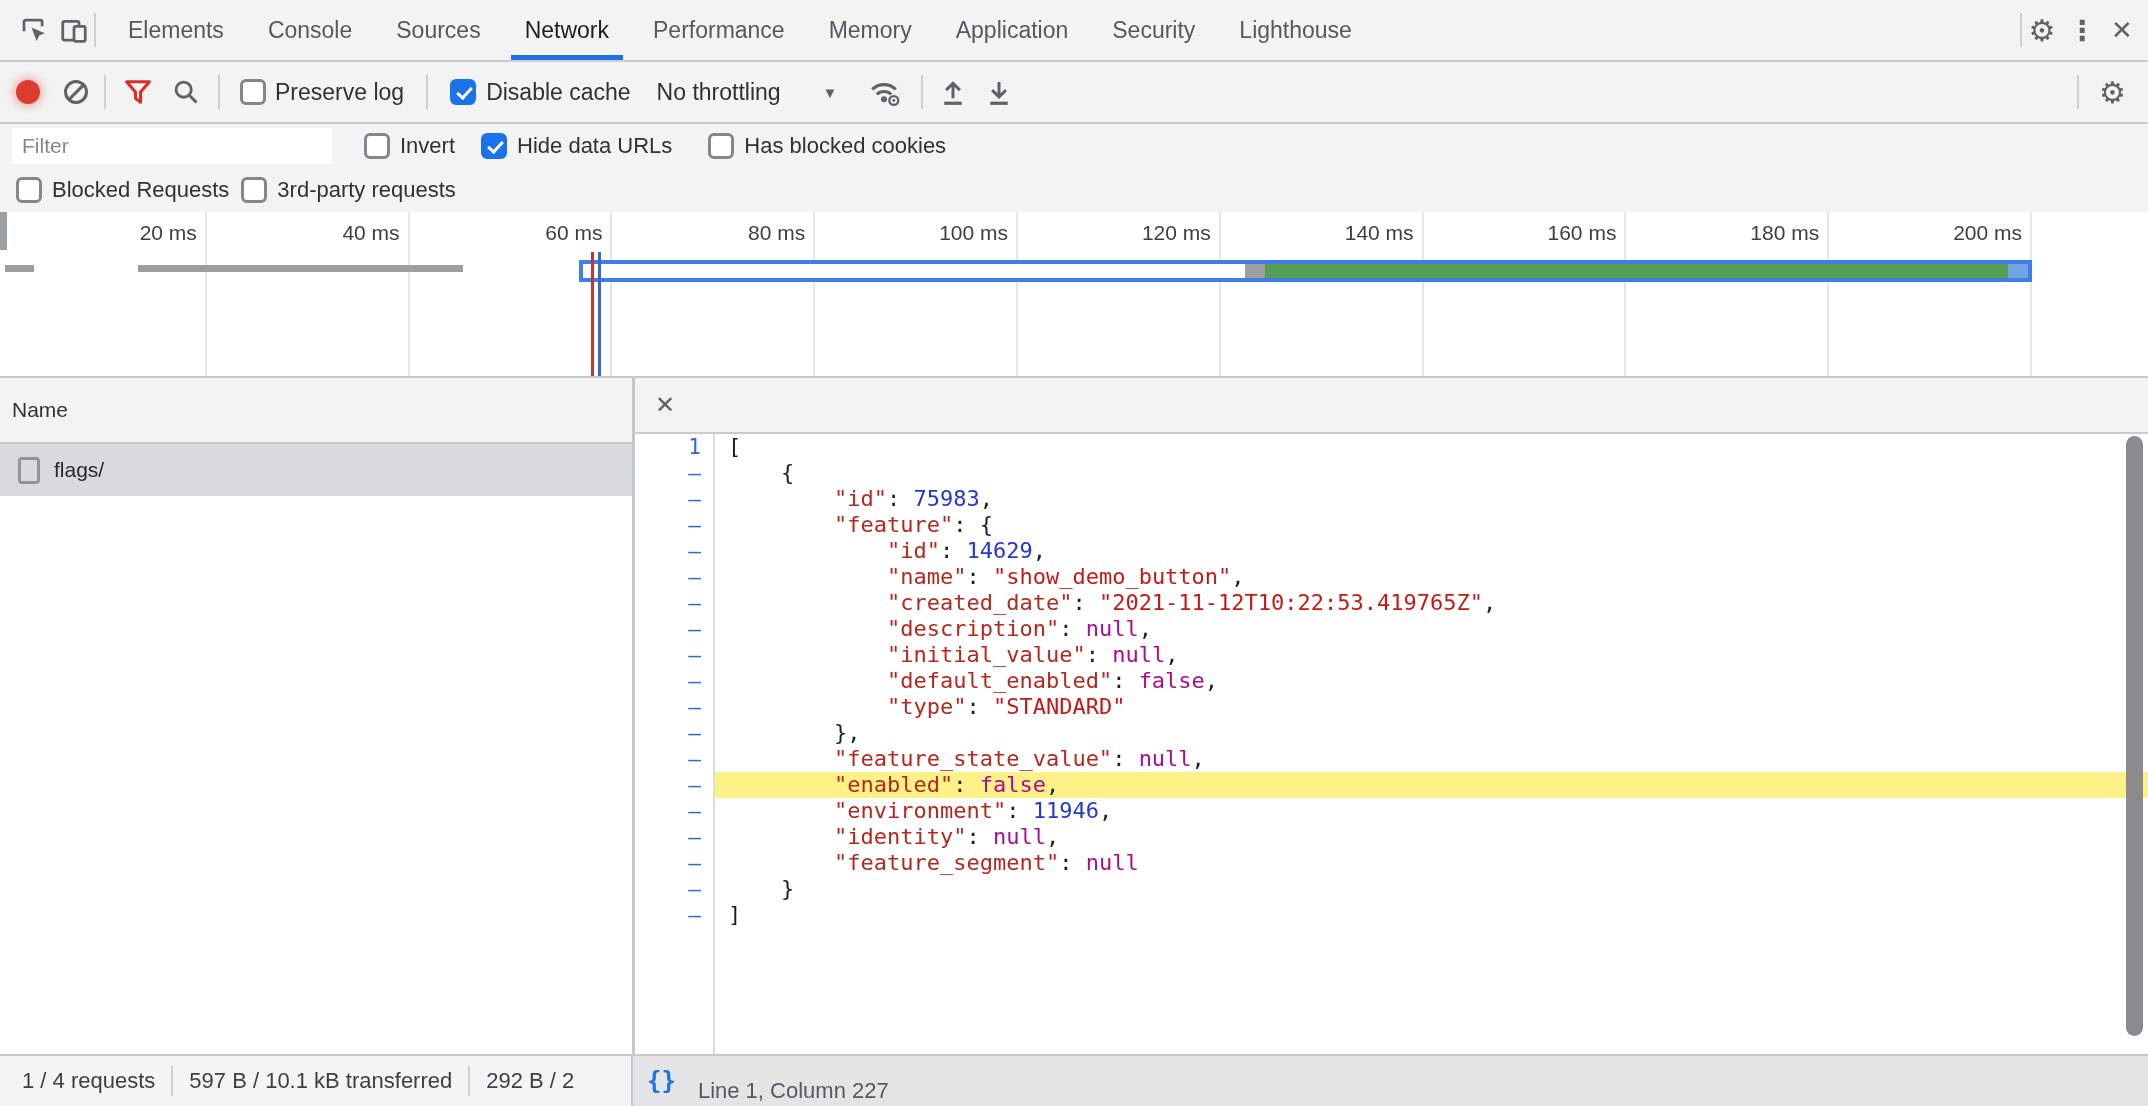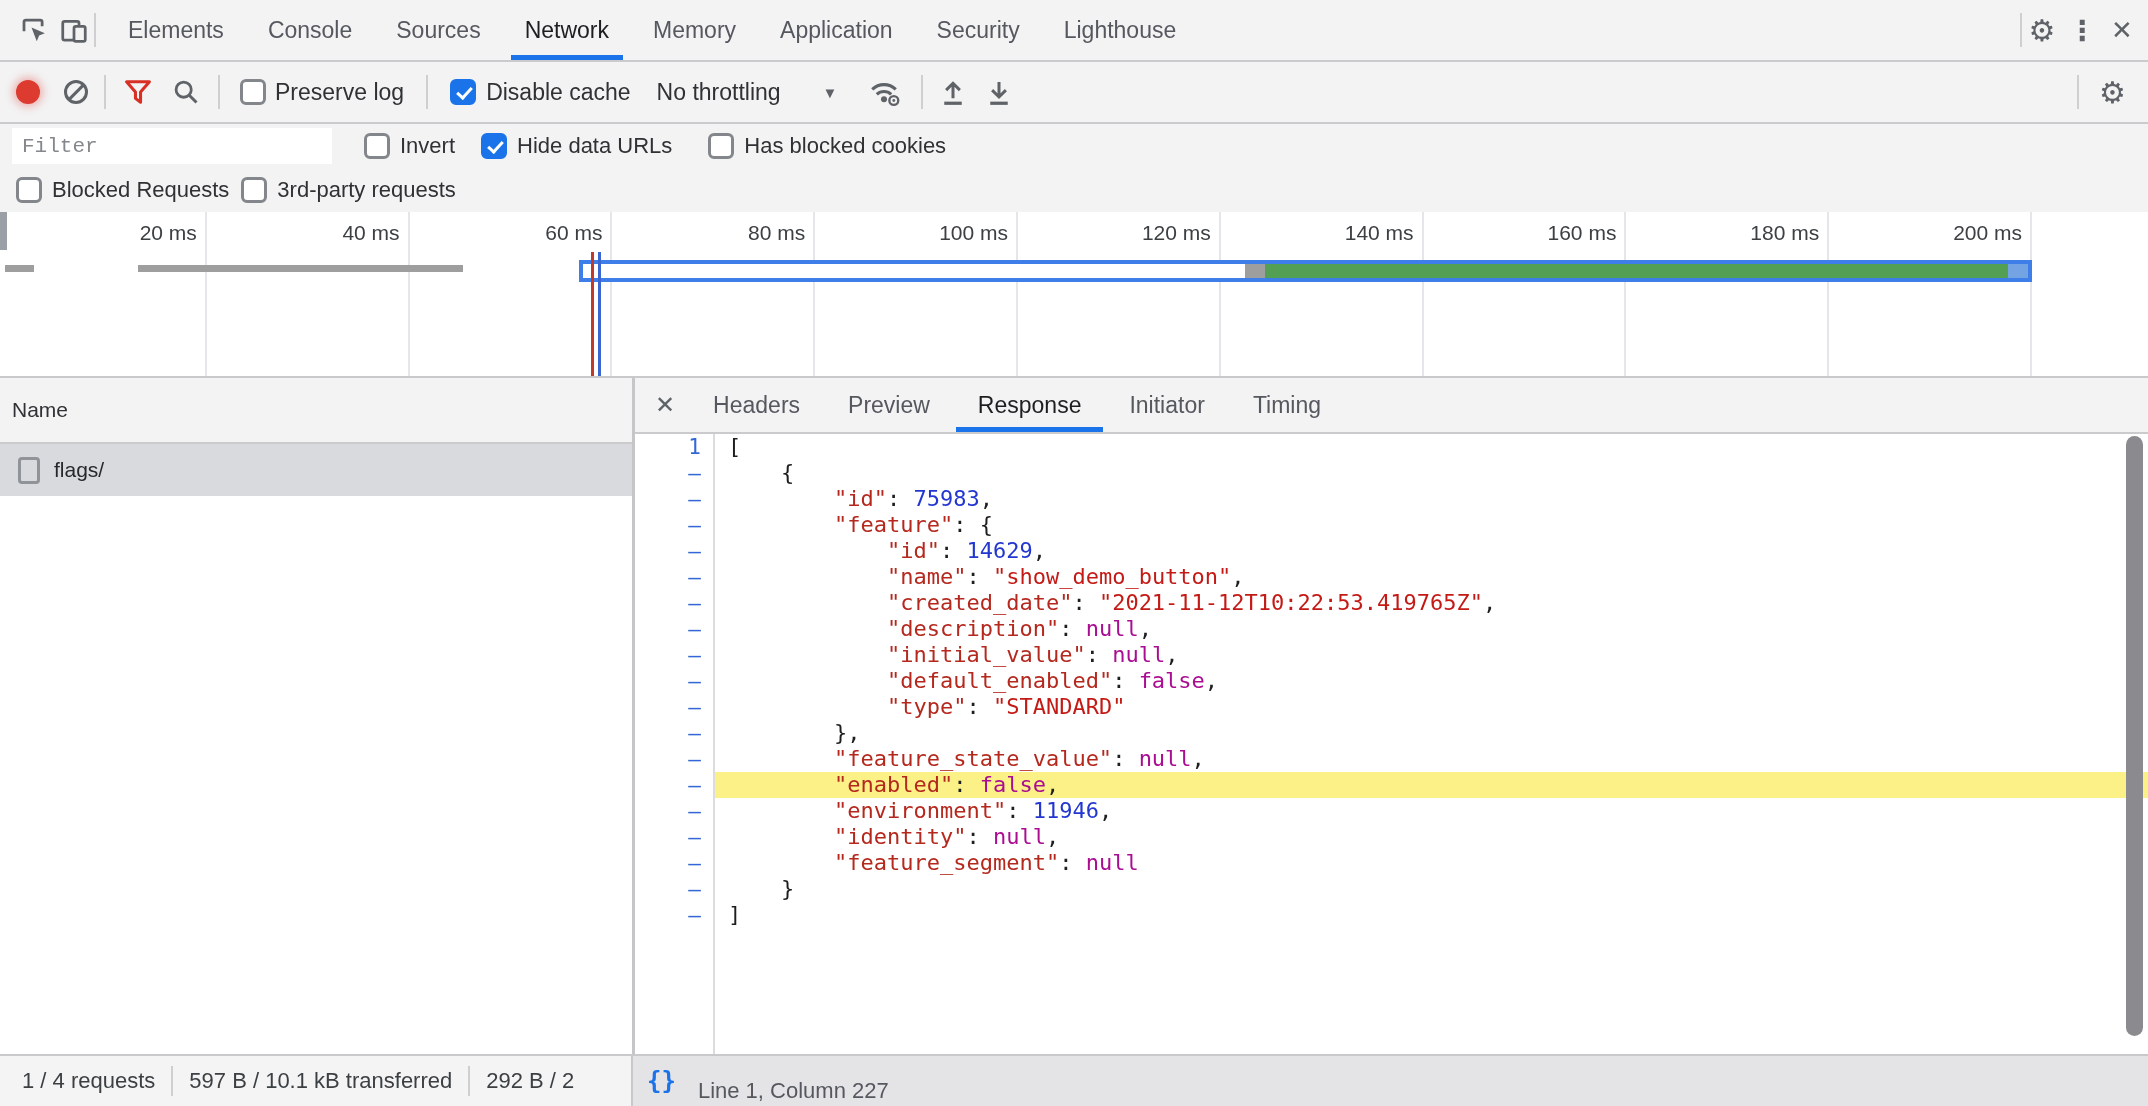--- a/index.html
+++ b/index.html
@@ -21,21 +21,21 @@
   .rec{width:24px;height:24px;border-radius:50%;background:#dd3b30;box-shadow:0 0 8px 3px rgba(221,59,48,.35);margin-right:24px;flex:none;}
   .clear{position:relative;width:24px;height:24px;border:3px solid #5f6368;border-radius:50%;box-sizing:border-box;margin-right:16px;flex:none;}
   .clear::after{content:"";position:absolute;left:-1px;top:8px;width:20px;height:3px;background:#5f6368;transform:rotate(-45deg);}
   .cb{width:26px;height:26px;border:3px solid #83878c;border-radius:6px;background:#fff;box-sizing:border-box;flex:none;position:relative;}
   .cb.on{background:#1a73e8;border-color:#1a73e8;}
   .cb.on::after{content:"";position:absolute;left:7px;top:2px;width:6px;height:12px;border:solid #fff;border-width:0 3px 3px 0;transform:rotate(42deg);}
   .lbl{font-size:23px;color:#303134;margin-left:10px;white-space:nowrap;}
   .caret{font-size:15px;color:#5f6368;margin-left:42px;}
   
   .filterrow{top:124px;height:44px;background:#f3f3f4;padding-left:12px;}
-  .filterinput{width:320px;height:36px;border:none;background:#fff;font-size:21px;color:#303134;padding:0 10px;outline:none;box-sizing:border-box;font-family:Liberation Mono, monospace;}
+  .filterinput{width:320px;height:36px;border:none;background:#fff;font-size:21px;color:#303134;padding:0 10px;outline:none;box-sizing:border-box;font-family:Liberation Sans, sans-serif;}
   .filterinput::placeholder{color:#84888d;}
   .ftype{font-size:22px;color:#2a2c30;padding:5px 13px;border-radius:10px;white-space:nowrap;margin-right:4px;}
   .ftype.sel{background:#cccdd1;}
   
   .blockedrow{top:168px;height:44px;background:#f3f3f4;padding-left:16px;}
   
   .timeline{position:absolute;top:212px;left:0;right:0;height:164px;background:#fff;border-bottom:2px solid #c9c9cc;overflow:hidden;}
   .gridline{position:absolute;top:0;bottom:0;width:2px;background:#e6e6ea;}
   .ticklabel{position:absolute;top:9px;width:204px;text-align:right;font-size:21px;color:#3c4043;}
   .edge-mark{position:absolute;left:0;top:0;width:7px;height:38px;background:#9aa0a6;}
@@ -89,20 +89,21 @@
         <rect x="3" y="5" width="13" height="15" rx="1.5" fill="none" stroke="#5f6368" stroke-width="2.2"></rect>
         <rect x="12" y="9" width="9" height="12" rx="1.5" fill="#f3f3f4" stroke="#5f6368" stroke-width="2.2"></rect>
       </svg>
     </span>
     <div class="vdiv"></div>
     <div class="maintabs" id="main-tabs">
         <div class="tab">Elements</div>
         <div class="tab">Console</div>
         <div class="tab">Sources</div>
         <div class="tab active">Network</div>
+        <div class="tab">Performance</div>
         <div class="tab">Memory</div>
         <div class="tab">Application</div>
         <div class="tab">Security</div>
         <div class="tab">Lighthouse</div>
       </div>
     <div class="spacer"></div>
     <div class="vdiv"></div>
     <span class="tbicon glyph" style="font-size:30px;">⚙</span>
     <span class="tbicon glyph" style="font-size:28px;font-weight:bold;">⋮</span>
     <span class="tbicon glyph" style="font-size:26px;margin-right:6px;">✕</span>
@@ -215,27 +216,20 @@
       <div id="req-rows">
           <div class="reqrow">
             <span class="reqicon"></span>
             <span>flags/</span>
           </div>
         </div>
     </div>
     <div class="rightpane">
       <div class="dtabs">
         <span class="dclose">✕</span>
-        <div id="detail-tabs" style="display:flex;height:100%;">
-            <div class="dtab">Headers</div>
-            <div class="dtab">Preview</div>
-            <div class="dtab active">Response</div>
-            <div class="dtab">Initiator</div>
-            <div class="dtab">Timing</div>
-          </div>
       </div>
       <div class="codearea">
         <div class="gutterline"></div>
         <div id="code-lines">
             <div class="cline"><div class="gut" style="color: rgb(51, 103, 214);">1</div><div class="ltext"><span style="color: rgb(29, 30, 32);">[</span></div></div>
             <div class="cline"><div class="gut" style="color: rgb(51, 103, 214);">–</div><div class="ltext"><span style="color: rgb(29, 30, 32);">    {</span></div></div>
             <div class="cline"><div class="gut" style="color: rgb(51, 103, 214);">–</div><div class="ltext"><span style="color: rgb(29, 30, 32);">        </span><span style="color: rgb(181, 40, 30);">"id"</span><span style="color: rgb(29, 30, 32);">: </span><span style="color: rgb(35, 55, 208); text-align: right;">75983</span><span style="color: rgb(29, 30, 32);">,</span></div></div>
             <div class="cline"><div class="gut" style="color: rgb(51, 103, 214);">–</div><div class="ltext"><span style="color: rgb(29, 30, 32);">        </span><span style="color: rgb(181, 40, 30);">"feature"</span><span style="color: rgb(29, 30, 32);">: {</span></div></div>
             <div class="cline"><div class="gut" style="color: rgb(51, 103, 214);">–</div><div class="ltext"><span style="color: rgb(29, 30, 32);">            </span><span style="color: rgb(181, 40, 30);">"id"</span><span style="color: rgb(29, 30, 32);">: </span><span style="color: rgb(35, 55, 208);">14629</span><span style="color: rgb(29, 30, 32);">,</span></div></div>
             <div class="cline"><div class="gut" style="color: rgb(51, 103, 214);">–</div><div class="ltext"><span style="color: rgb(29, 30, 32);">            </span><span style="color: rgb(181, 40, 30);">"name"</span><span style="color: rgb(29, 30, 32);">: </span><span style="color: rgb(196, 26, 22);">"show_demo_button"</span><span style="color: rgb(29, 30, 32);">,</span></div></div>

